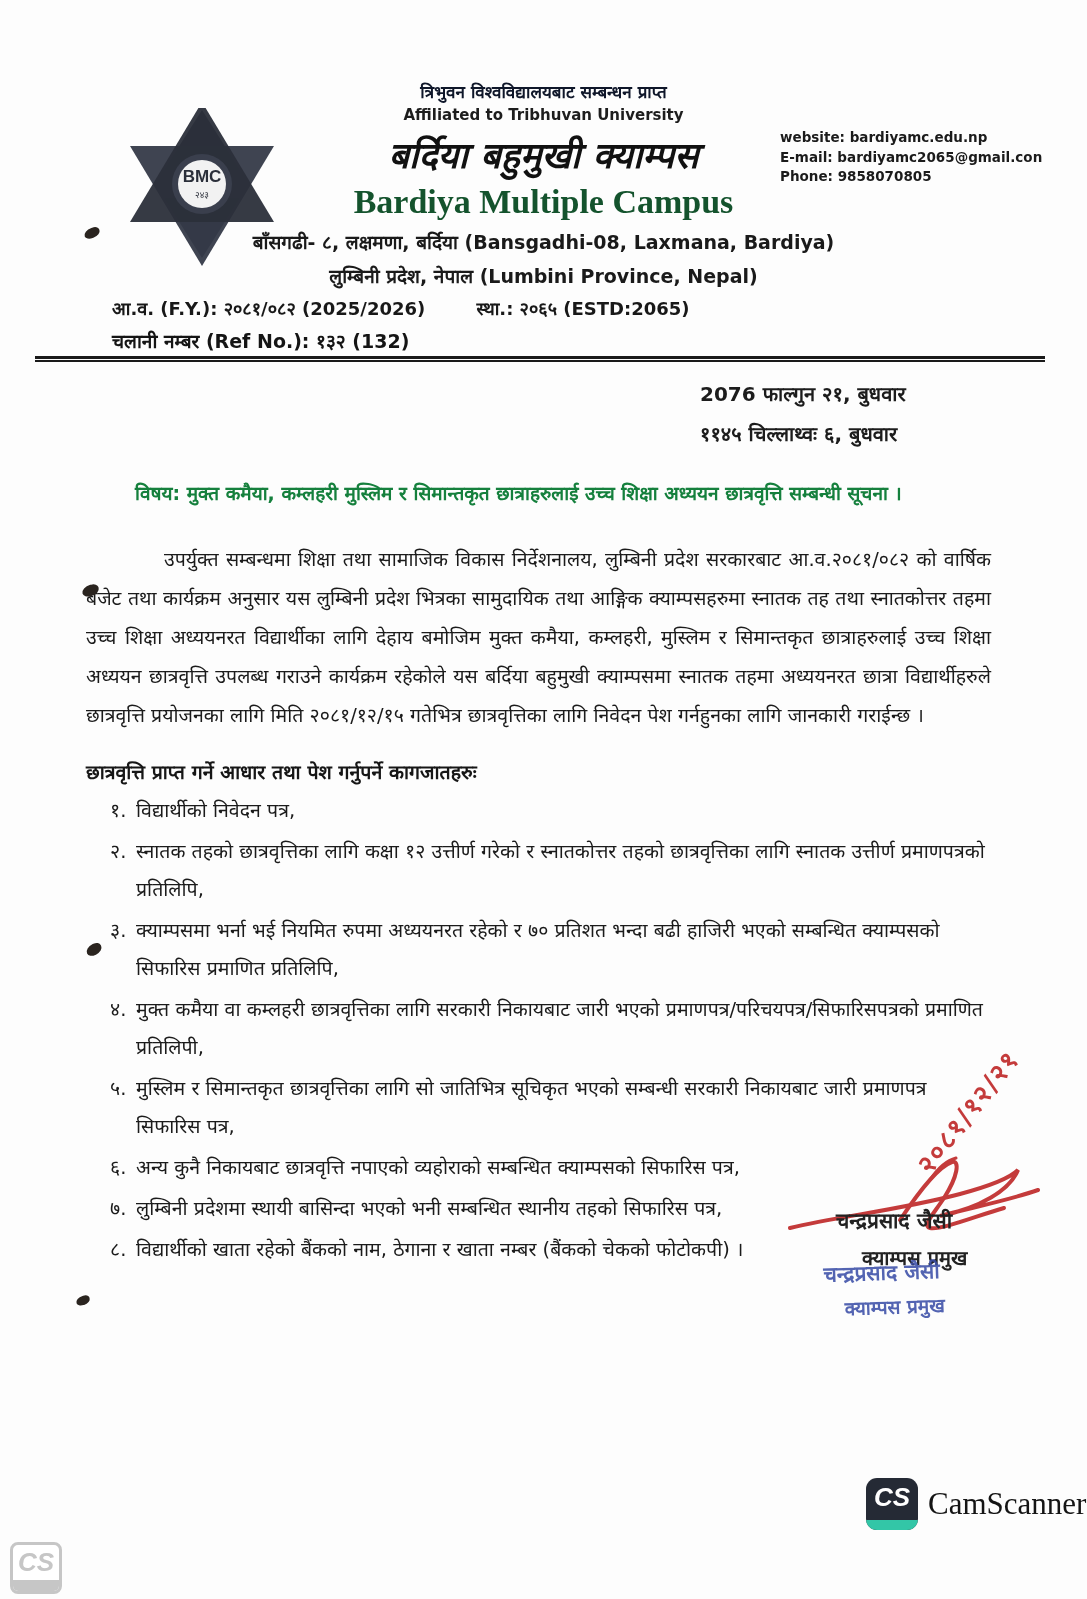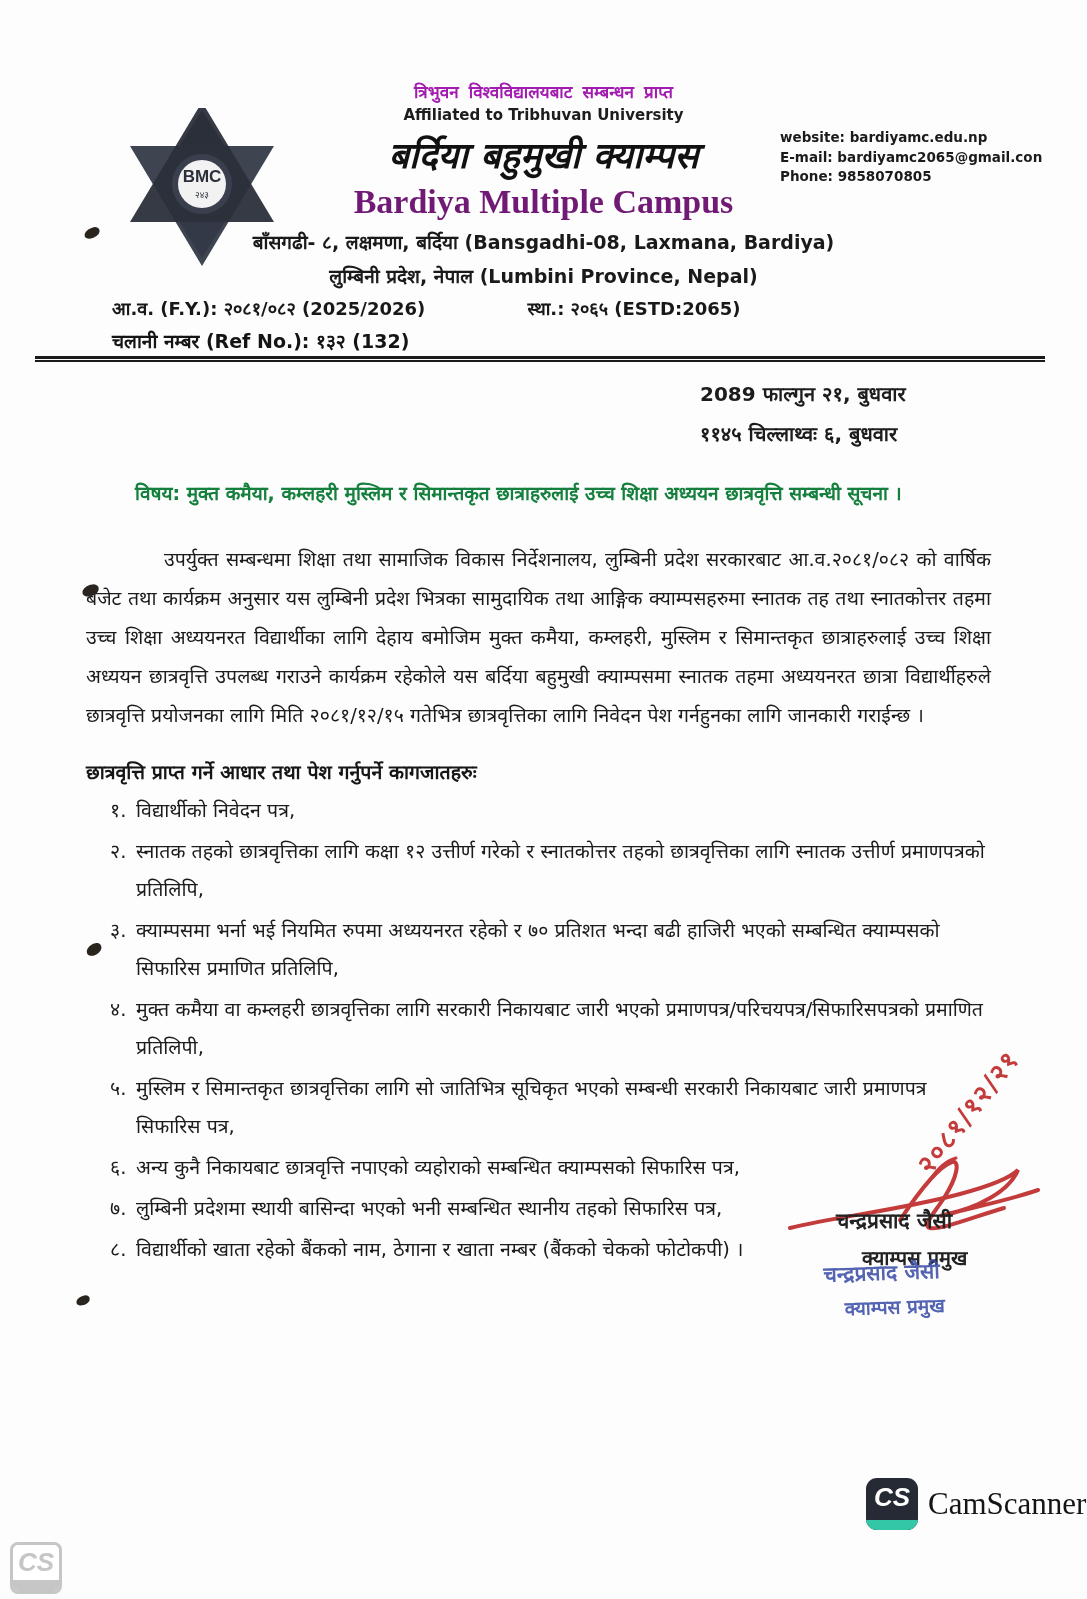--- a/index.html
+++ b/index.html
@@ -2,36 +2,36 @@
 <html><head>
 <meta charset="utf-8">
 <style>
   * { margin:0; padding:0; box-sizing:border-box; }
   html,body { width:1087px; height:1599px; background:#ffffff; overflow:hidden;
     font-family:"DejaVu Sans", sans-serif; color:#1f1f1f; }
   .page { position:relative; width:1087px; height:1599px; background:#fdfdfd; }
 
   
   .letterhead { position:absolute; top:80px; left:0; width:100%; text-align:center; }
-  .aff-np { font-size:17px; font-weight:600; color:#a21caf;font-family:Liberation Mono, monospace; }
+  .aff-np { font-size:17px; font-weight:600; color:#0f172a; }
   .aff-en { font-size:15px; font-weight:bold; margin-top:3px; color:#1d1d1d; }
   .campus-np { font-size:36px; font-weight:bold; margin-top:6px; color:#111;font-style:italic; }
-  .campus-en { font-family:"Liberation Serif", serif; font-size:34px; font-weight:bold; margin-top:4px; color:#701a75; }
+  .campus-en { font-family:"Liberation Serif", serif; font-size:34px; font-weight:bold; margin-top:4px; color:#14532d; }
   .addr { font-size:19px; font-weight:bold; margin-top:8px; color:#1a1a1a; }
 
   .logo { position:absolute; left:122px; top:108px; width:160px; height:170px; }
   .logo svg { width:100%; height:100%; }
 
   .contact { position:absolute; left:780px; top:128px; width:300px; text-align:left;
     font-size:13.5px; font-weight:bold; line-height:1.45; color:#1b1b1b; }
 
   
   .meta-row { position:absolute; left:112px; top:296px; width:880px; font-size:18px; font-weight:bold; color:#181818; }
   .meta-fy { display:inline-block; }
-  .meta-estd { display:inline-block; margin-left:96px; }
+  .meta-estd { display:inline-block; margin-left:45px; }
   .meta-ref { position:absolute; left:112px; top:328px; font-size:19px; font-weight:bold; color:#141414; }
   .rule { position:absolute; left:35px; top:356px; width:1010px; height:6px;
     border-top:3px solid #1a1a1a; border-bottom:2px solid #1a1a1a; }
 
   
   .date-block { position:absolute; left:700px; top:374px; width:290px; text-align:left;
     font-size:20px; font-weight:600; line-height:2.0; color:#1c1c1c; }
 
   
   .subject { position:absolute; left:135px; top:480px; width:880px; font-size:19px;
@@ -120,21 +120,21 @@
   </div>
 
   <div class="meta-row">
     <span class="meta-fy">आ.व. (F.Y.): २०८१/०८२ (2025/2026)</span>
     <span class="meta-estd">स्था.: २०६५ (ESTD:2065)</span>
   </div>
   <div class="meta-ref">चलानी नम्बर (Ref No.): १३२ (132)</div>
   <div class="rule"></div>
 
   <div class="date-block">
-    <div>2089 फाल्गुन २१, बुधवार</div>
+    <div>2076 फाल्गुन २१, बुधवार</div>
     <div>११४५ चिल्लाथ्वः ६, बुधवार</div>
   </div>
 
   <div class="subject">विषय: मुक्त कमैया, कम्लहरी मुस्लिम र सिमान्तकृत छात्राहरुलाई उच्च शिक्षा अध्ययन छात्रवृत्ति सम्बन्धी सूचना ।</div>
 
   <div class="body-par">उपर्युक्त सम्बन्धमा शिक्षा तथा सामाजिक विकास निर्देशनालय, लुम्बिनी प्रदेश सरकारबाट आ.व.२०८१/०८२ को वार्षिक बजेट तथा कार्यक्रम अनुसार यस लुम्बिनी प्रदेश भित्रका सामुदायिक तथा आङ्गिक क्याम्पसहरुमा स्नातक तह तथा स्नातकोत्तर तहमा उच्च शिक्षा अध्ययनरत विद्यार्थीका लागि देहाय बमोजिम मुक्त कमैया, कम्लहरी, मुस्लिम र सिमान्तकृत छात्राहरुलाई उच्च शिक्षा अध्ययन छात्रवृत्ति उपलब्ध गराउने कार्यक्रम रहेकोले यस बर्दिया बहुमुखी क्याम्पसमा स्नातक तहमा अध्ययनरत छात्रा विद्यार्थीहरुले छात्रवृत्ति प्रयोजनका लागि मिति २०८१/१२/१५ गतेभित्र छात्रवृत्तिका लागि निवेदन पेश गर्नहुनका लागि जानकारी गराईन्छ ।</div>
   <div class="list-head">छात्रवृत्ति प्राप्त गर्ने आधार तथा पेश गर्नुपर्ने कागजातहरुः</div>
 
   <div class="doc-list">
     <div class="doc-item">

